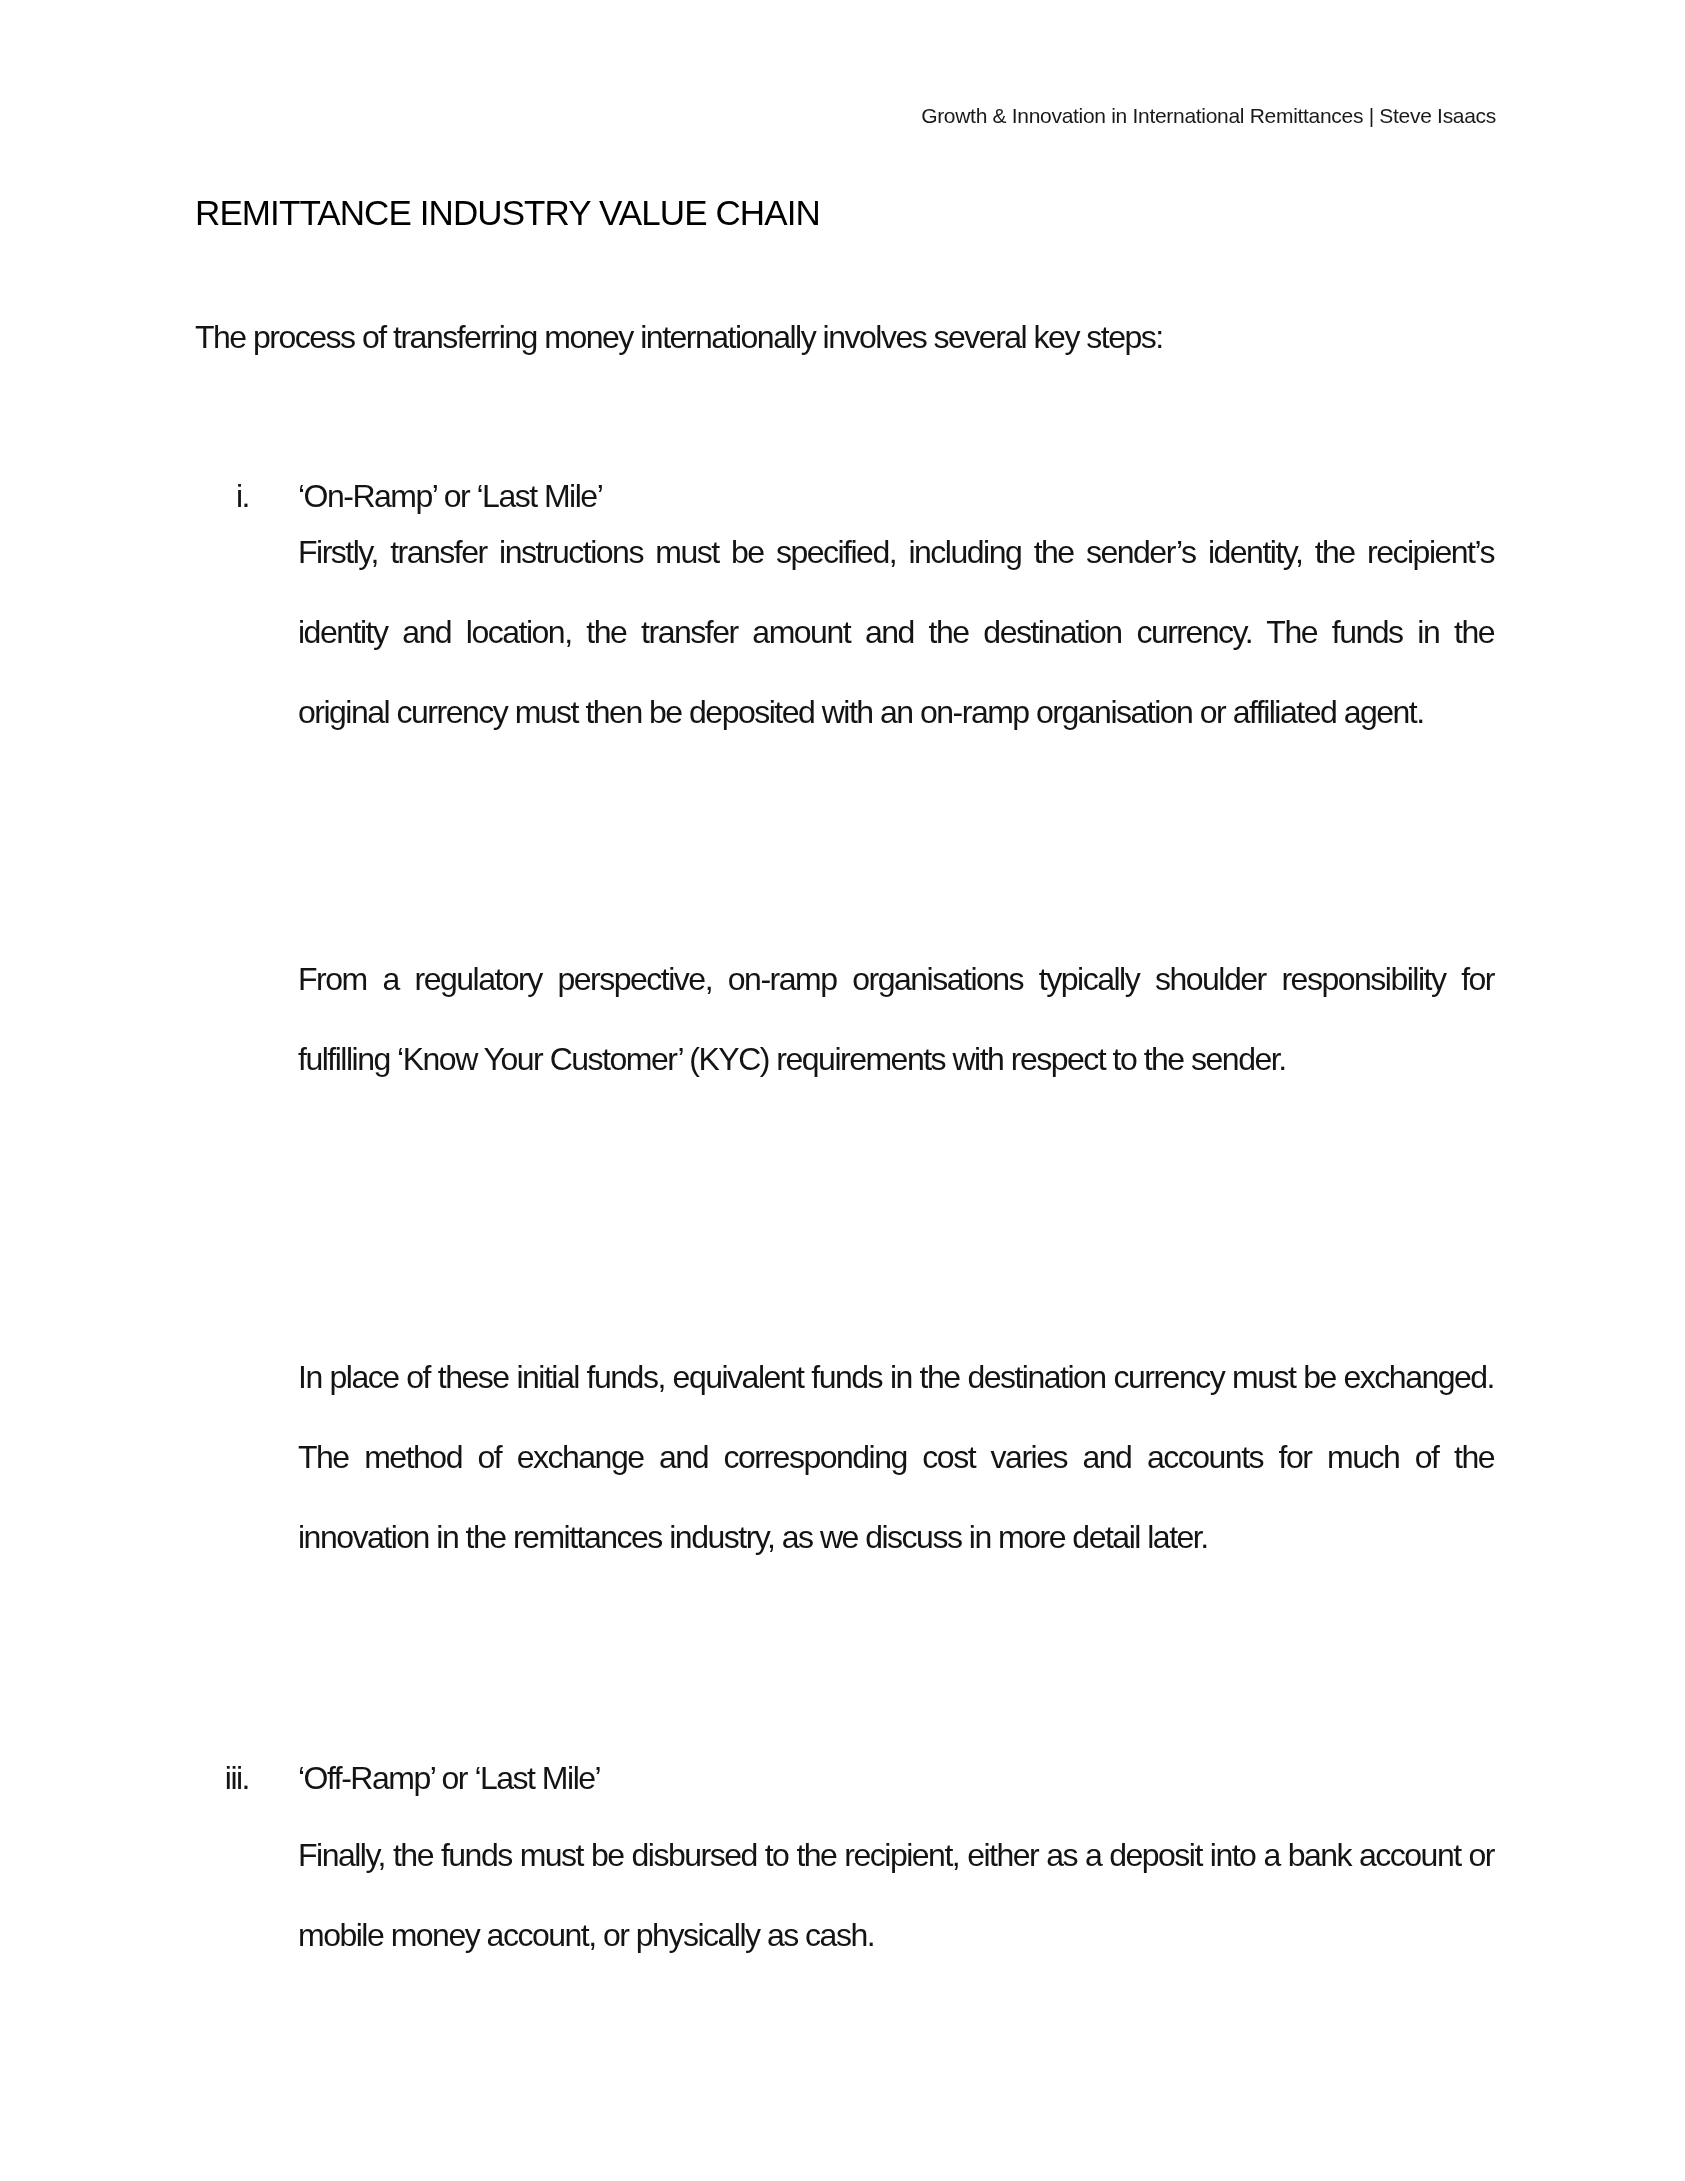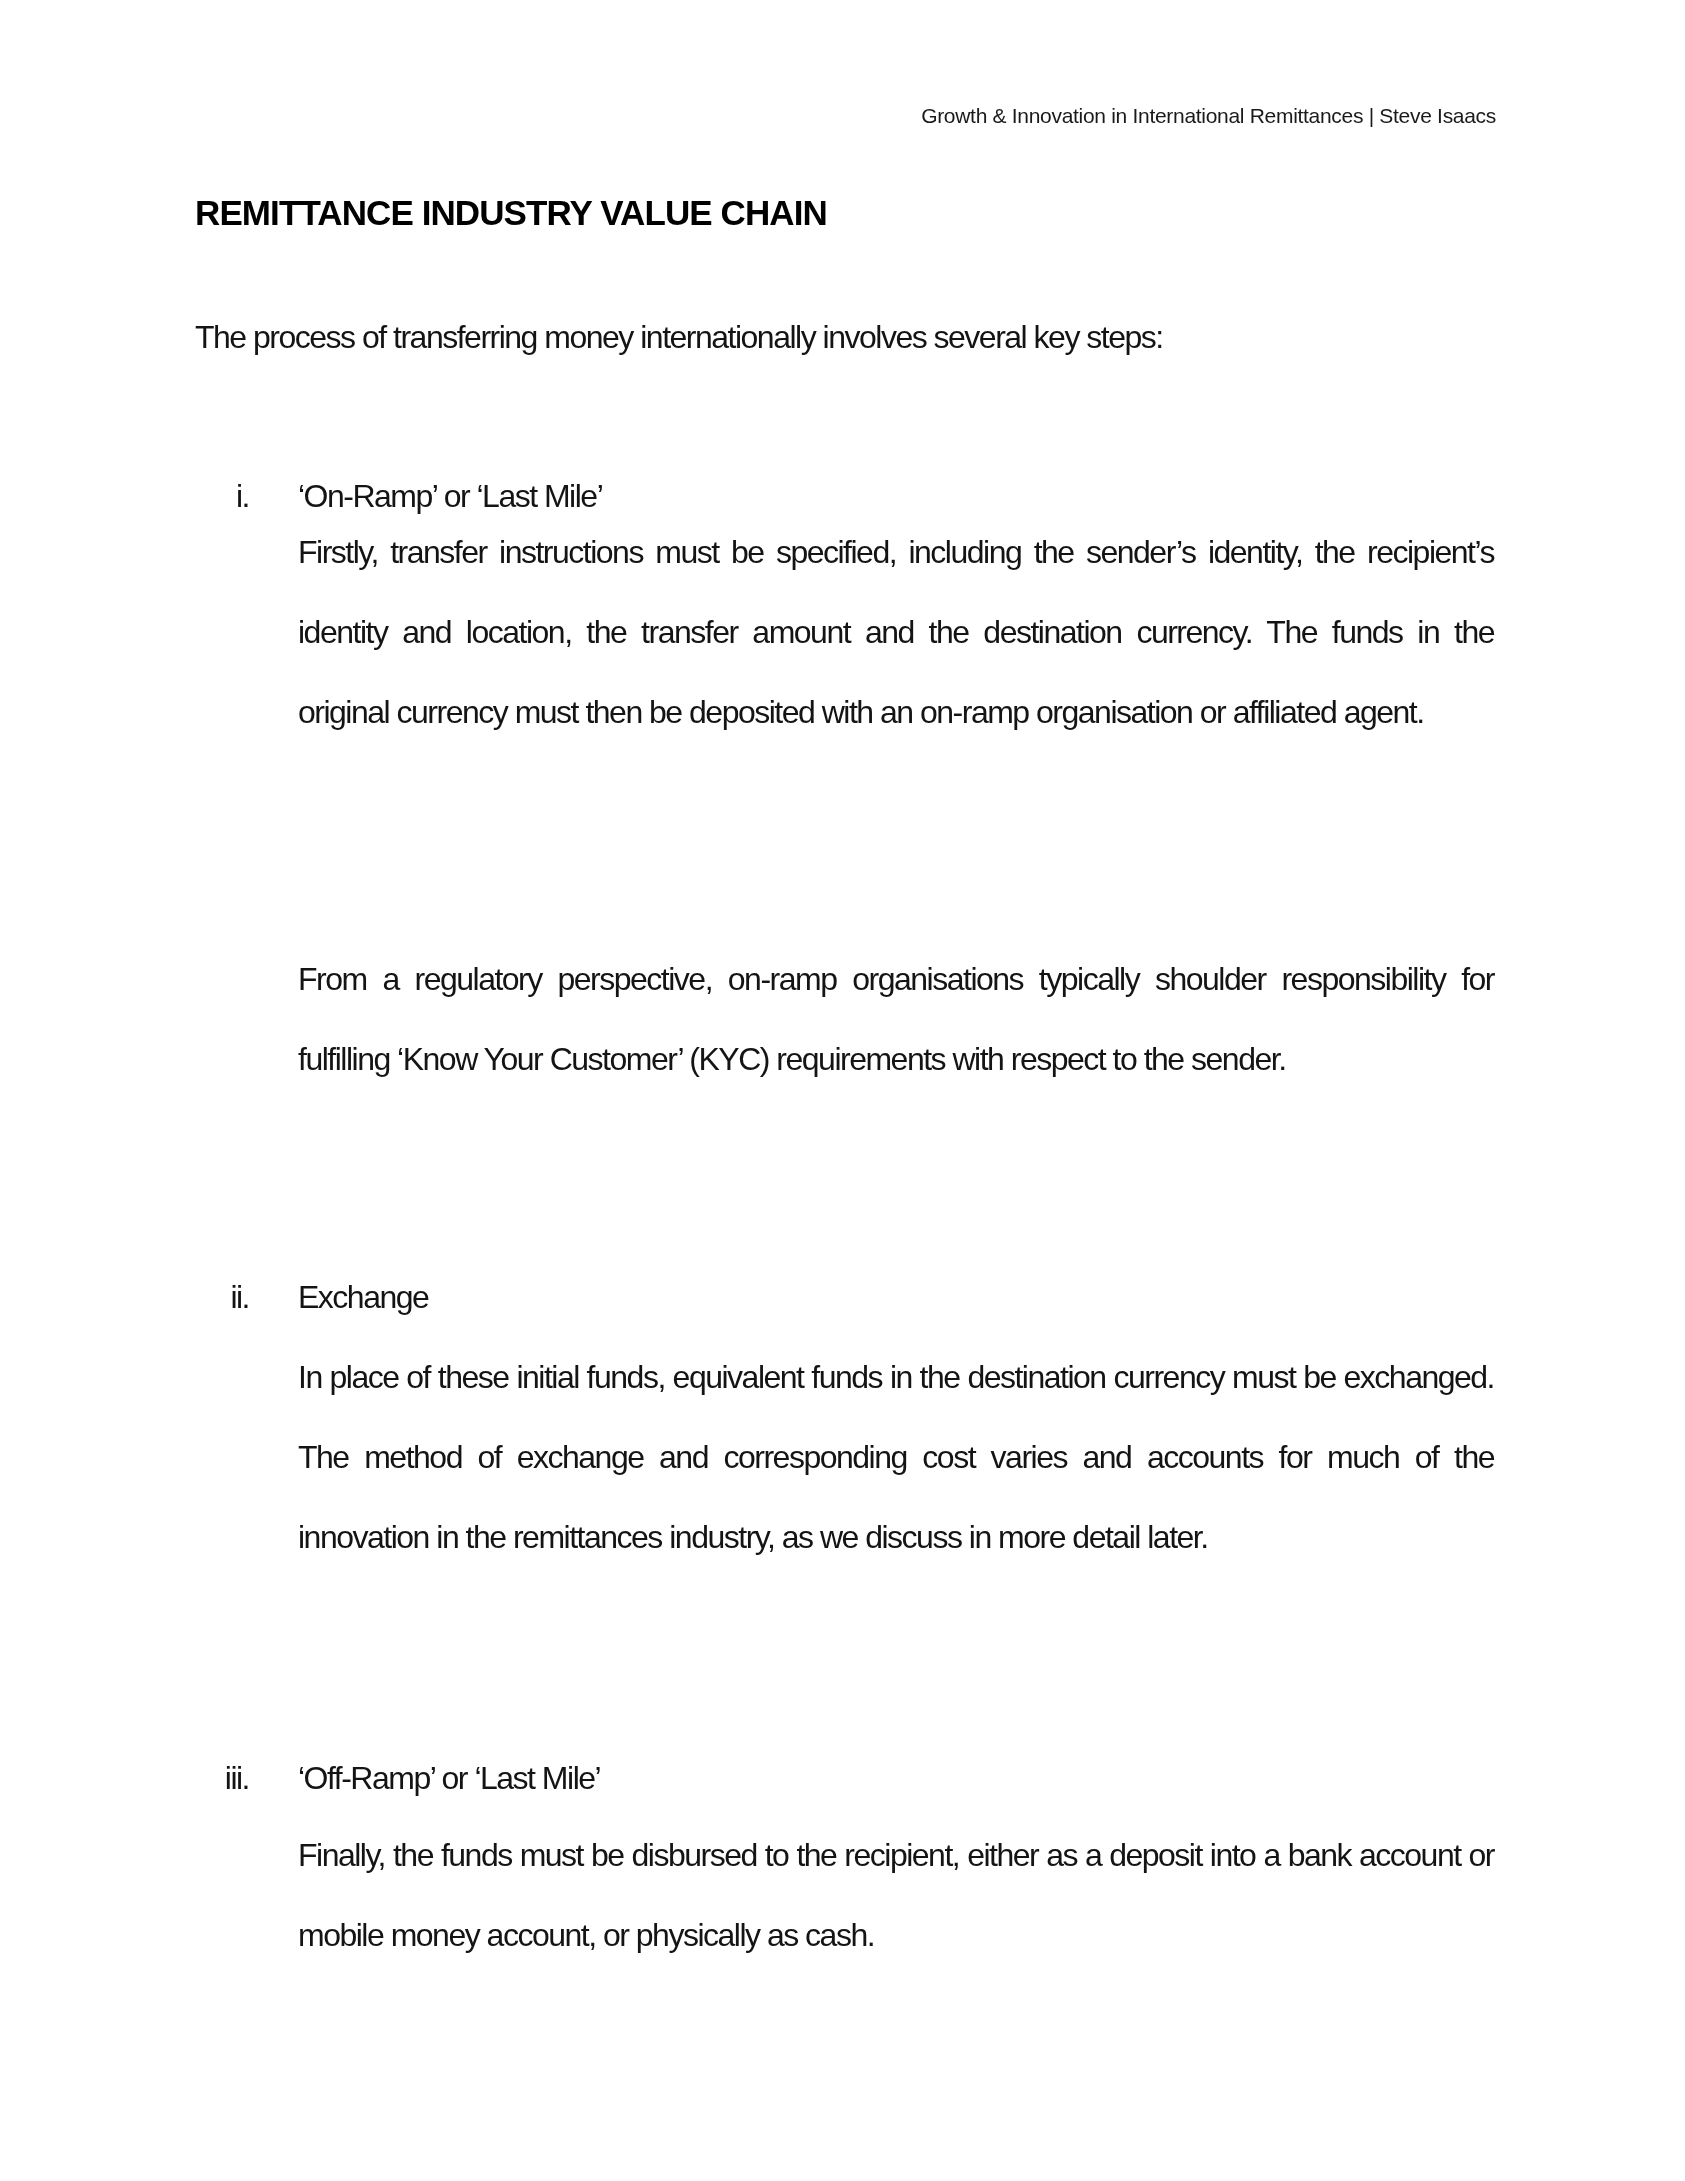--- a/index.html
+++ b/index.html
@@ -25,21 +25,21 @@
     font-size: 21px;
     letter-spacing: -0.3px;
     color: #1a1a1a;
   }
   .doc-title {
     position: absolute;
     top: 193px;
     left: 195px;
     right: 189px;
     font-size: 35px;
-    font-weight: bold;
+    font-weight: normal;
     letter-spacing: -0.9px;
     color: #000000;
   }
   .intro {
     position: absolute;
     top: 297px;
     left: 195px;
     right: 189px;
     font-size: 32px;
     letter-spacing: -1.5px;
@@ -101,23 +101,20 @@
   <div class="doc-title">REMITTANCE INDUSTRY VALUE CHAIN</div>
 
   <div class="intro">The process of transferring money internationally involves several key steps:</div>
 
   <div class="item-heading h1pos">
     <span class="num">i.</span><span class="htext">‘On-Ramp’ or ‘Last Mile’</span>
   </div>
   <div class="body-para p1apos">Firstly, transfer instructions must be specified, including the sender’s identity, the recipient’s identity and location, the transfer amount and the destination currency. The funds in the original currency must then be deposited with an on-ramp organisation or affiliated agent.</div>
   <div class="body-para p1bpos">From a regulatory perspective, on-ramp organisations typically shoulder responsibility for fulfilling ‘Know Your Customer’ (KYC) requirements with respect to the sender.</div>
 
-  <div class="item-heading h2pos">
-    <span class="num">ii.</span><span class="htext">Exchange</span>
-  </div>
   <div class="body-para p2apos">In place of these initial funds, equivalent funds in the destination currency must be exchanged. The method of exchange and corresponding cost varies and accounts for much of the innovation in the remittances industry, as we discuss in more detail later.</div>
 
   <div class="item-heading h3pos">
     <span class="num">iii.</span><span class="htext">‘Off-Ramp’ or ‘Last Mile’</span>
   </div>
   <div class="body-para p3apos">Finally, the funds must be disbursed to the recipient, either as a deposit into a bank account or mobile money account, or physically as cash.</div>
 
 
 </div>
 

